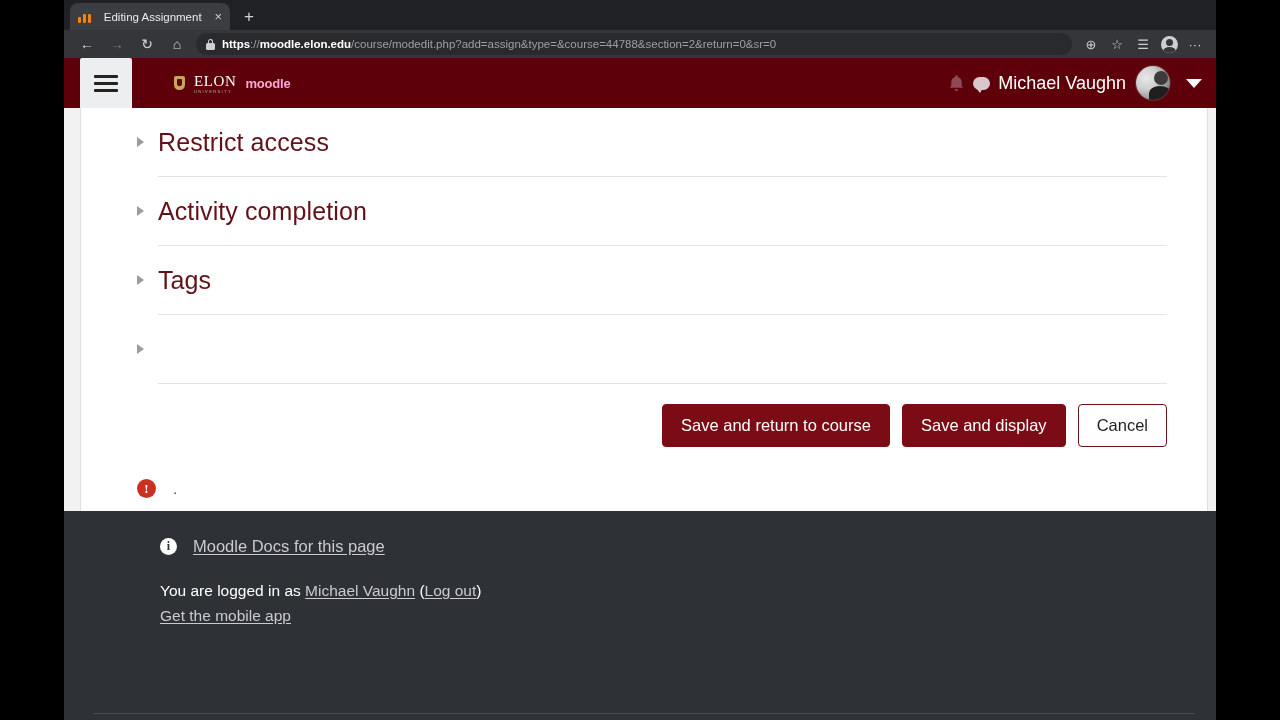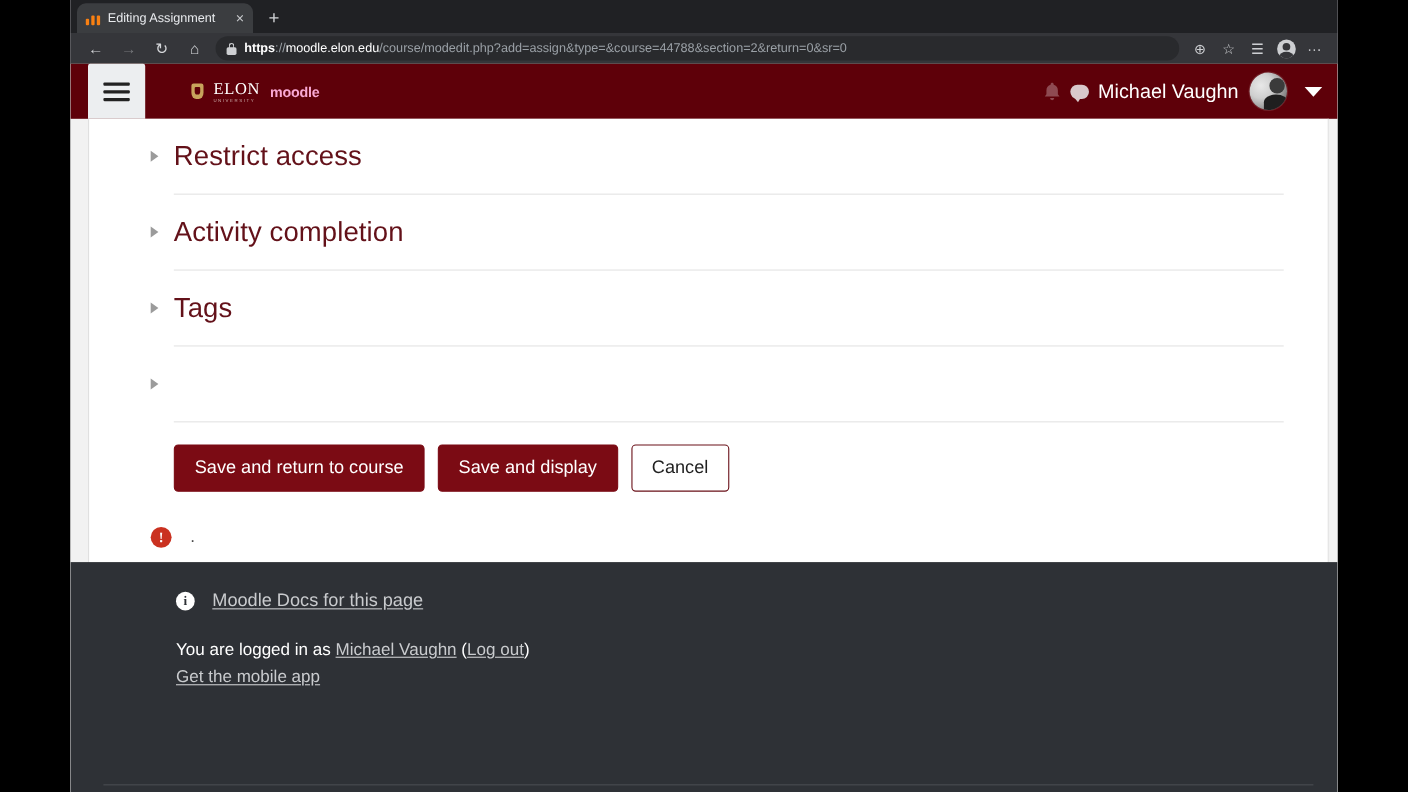--- a/index.html
+++ b/index.html
@@ -17,21 +17,21 @@
     background: #fff; overflow: hidden;
   }
 
   
   .browser-chrome { background: #202124; width: 100%; }
 
   .tabstrip { height: 30px; position: relative; background: #202124; }
   .tab {
     position: absolute; left: 6px; top: 3px; width: 160px; height: 27px;
     background: #3b3d40; border-radius: 8px 8px 0 0;
-    display: flex; align-items: center; padding: 0 8px; gap: 7px;
+    display: flex; align-items: center; padding: 0 8px; gap: 7px; text-align: center;
   }
   .tab-favicon {
     width: 13px; height: 12px; flex: none; position: relative;
   }
   .tab-favicon i {
     position: absolute; bottom: 0; width: 3px; background: #f98012; border-radius: 1px;
   }
   .tab-favicon i:nth-child(1) { left: 0;   height: 6px; }
   .tab-favicon i:nth-child(2) { left: 5px; height: 9px; }
   .tab-favicon i:nth-child(3) { left: 10px; height: 9px; }
@@ -64,21 +64,21 @@
     position: absolute; left: 0; bottom: 0; width: 9px; height: 6.5px;
     background: #cdcfd2; border-radius: 1.5px; display: block;
   }
   .lock s {
     position: absolute; left: 2px; top: 0; width: 5px; height: 6px;
     border: 1.5px solid #cdcfd2; border-bottom: none; border-radius: 3px 3px 0 0;
     display: block;
   }
   .url { font-size: 11.5px; white-space: nowrap; overflow: hidden; }
   .url .scheme { color: #fff; font-weight: bold; }
-  .url .host   { color: #fff; font-weight: normal; }
+  .url .host   { color: #fff; font-weight: bold; }
   .url .path   { color: #9aa0a6; }
 
   .tool-icon {
     width: 26px; height: 24px; display: flex; align-items: center; justify-content: center;
     color: #cdcfd2; font-size: 13px; flex: none;
   }
   .avatar-sm {
     width: 17px; height: 17px; border-radius: 50%; background: #cdcfd2;
     position: relative; overflow: hidden; flex: none;
   }
@@ -170,21 +170,21 @@
     width: 0; height: 0; margin-right: 14px; flex: none;
     border-top: 5.5px solid transparent; border-bottom: 5.5px solid transparent;
     border-left: 7px solid #9b9b9b;
   }
   .collapse-title {
     color: #631119; font-size: 25px; font-weight: 400; letter-spacing: .1px;
   }
   .hr { height: 1px; background: #e3e3e3; margin-left: 21px; }
 
   .btn-row {
-    display: flex; align-items: center; justify-content: flex-start;
+    display: flex; align-items: center; justify-content: flex-end;
     gap: 12px; padding: 20px 0 10px 0; margin-left: 21px;
   }
   .btn {
     font-size: 16.5px; border-radius: 4px; padding: 0 18px; height: 43px;
     display: flex; align-items: center; justify-content: center; white-space: nowrap;
     font-family: "Liberation Sans", sans-serif;
   }
   .btn-primary { background: #7b0b14; color: #fff; border: 1px solid #7b0b14; }
   .btn-outline { background: #fff; color: #1f1f1f; border: 1px solid #6a1119; }
 

